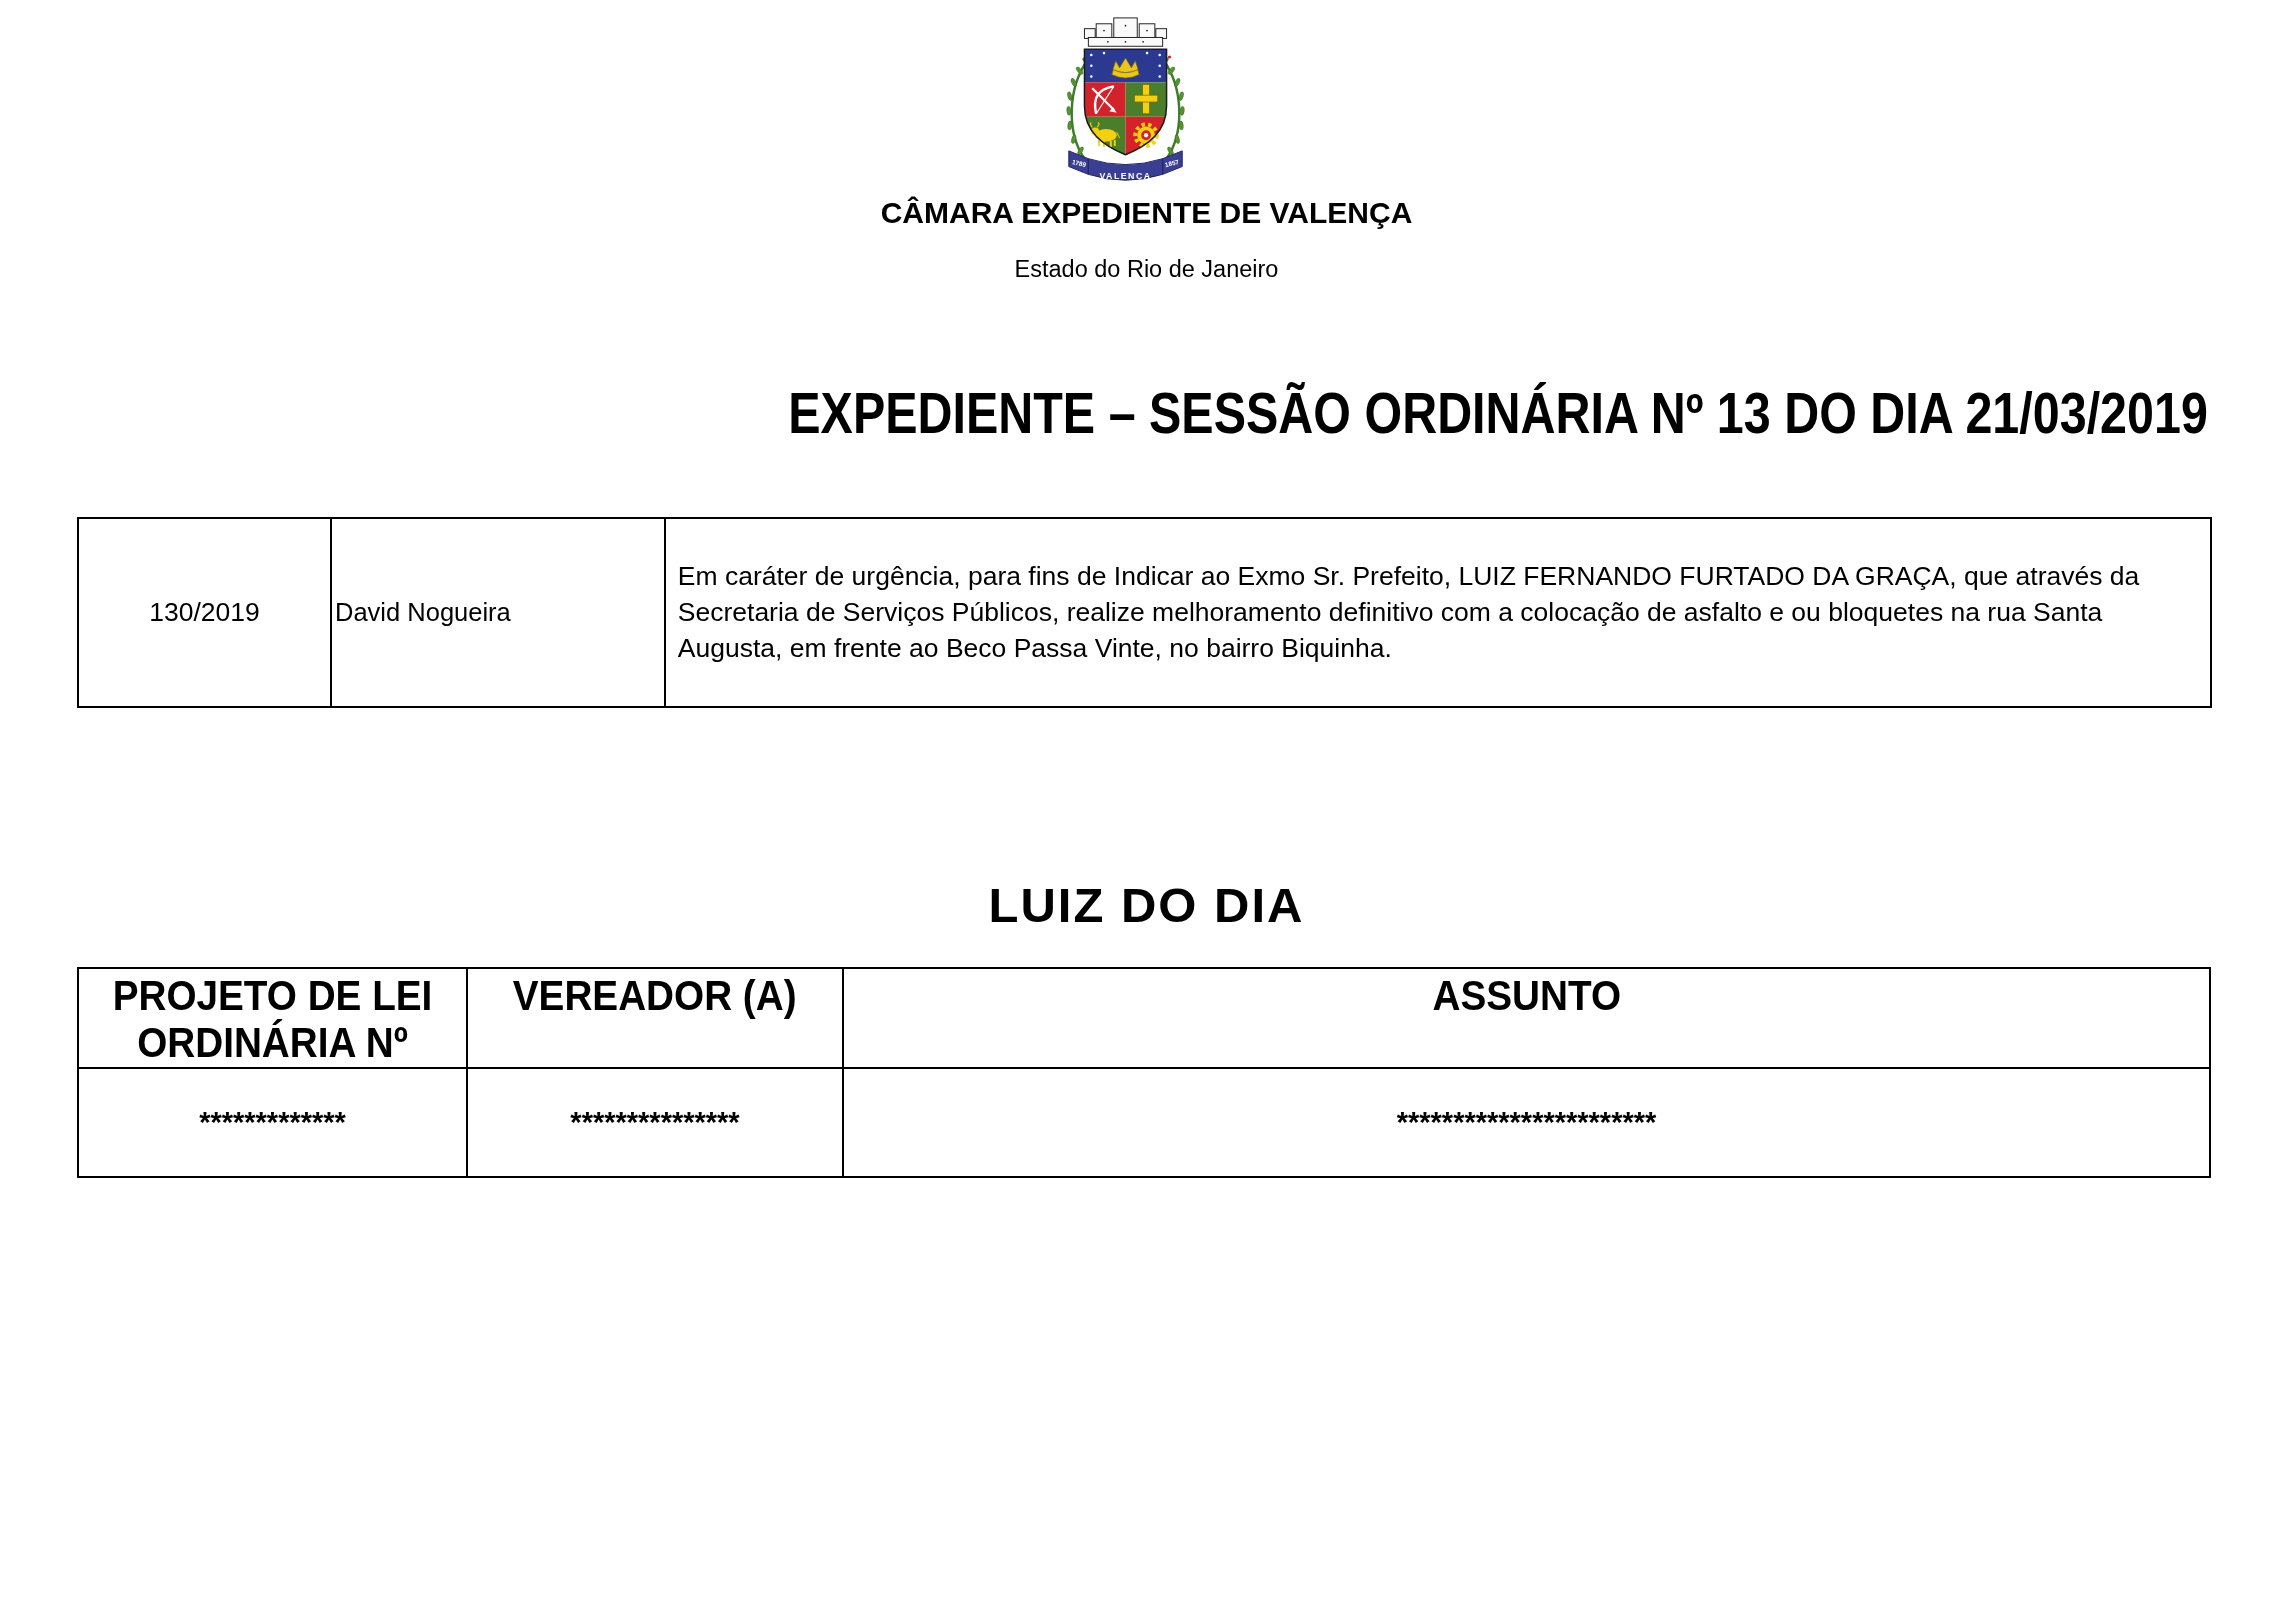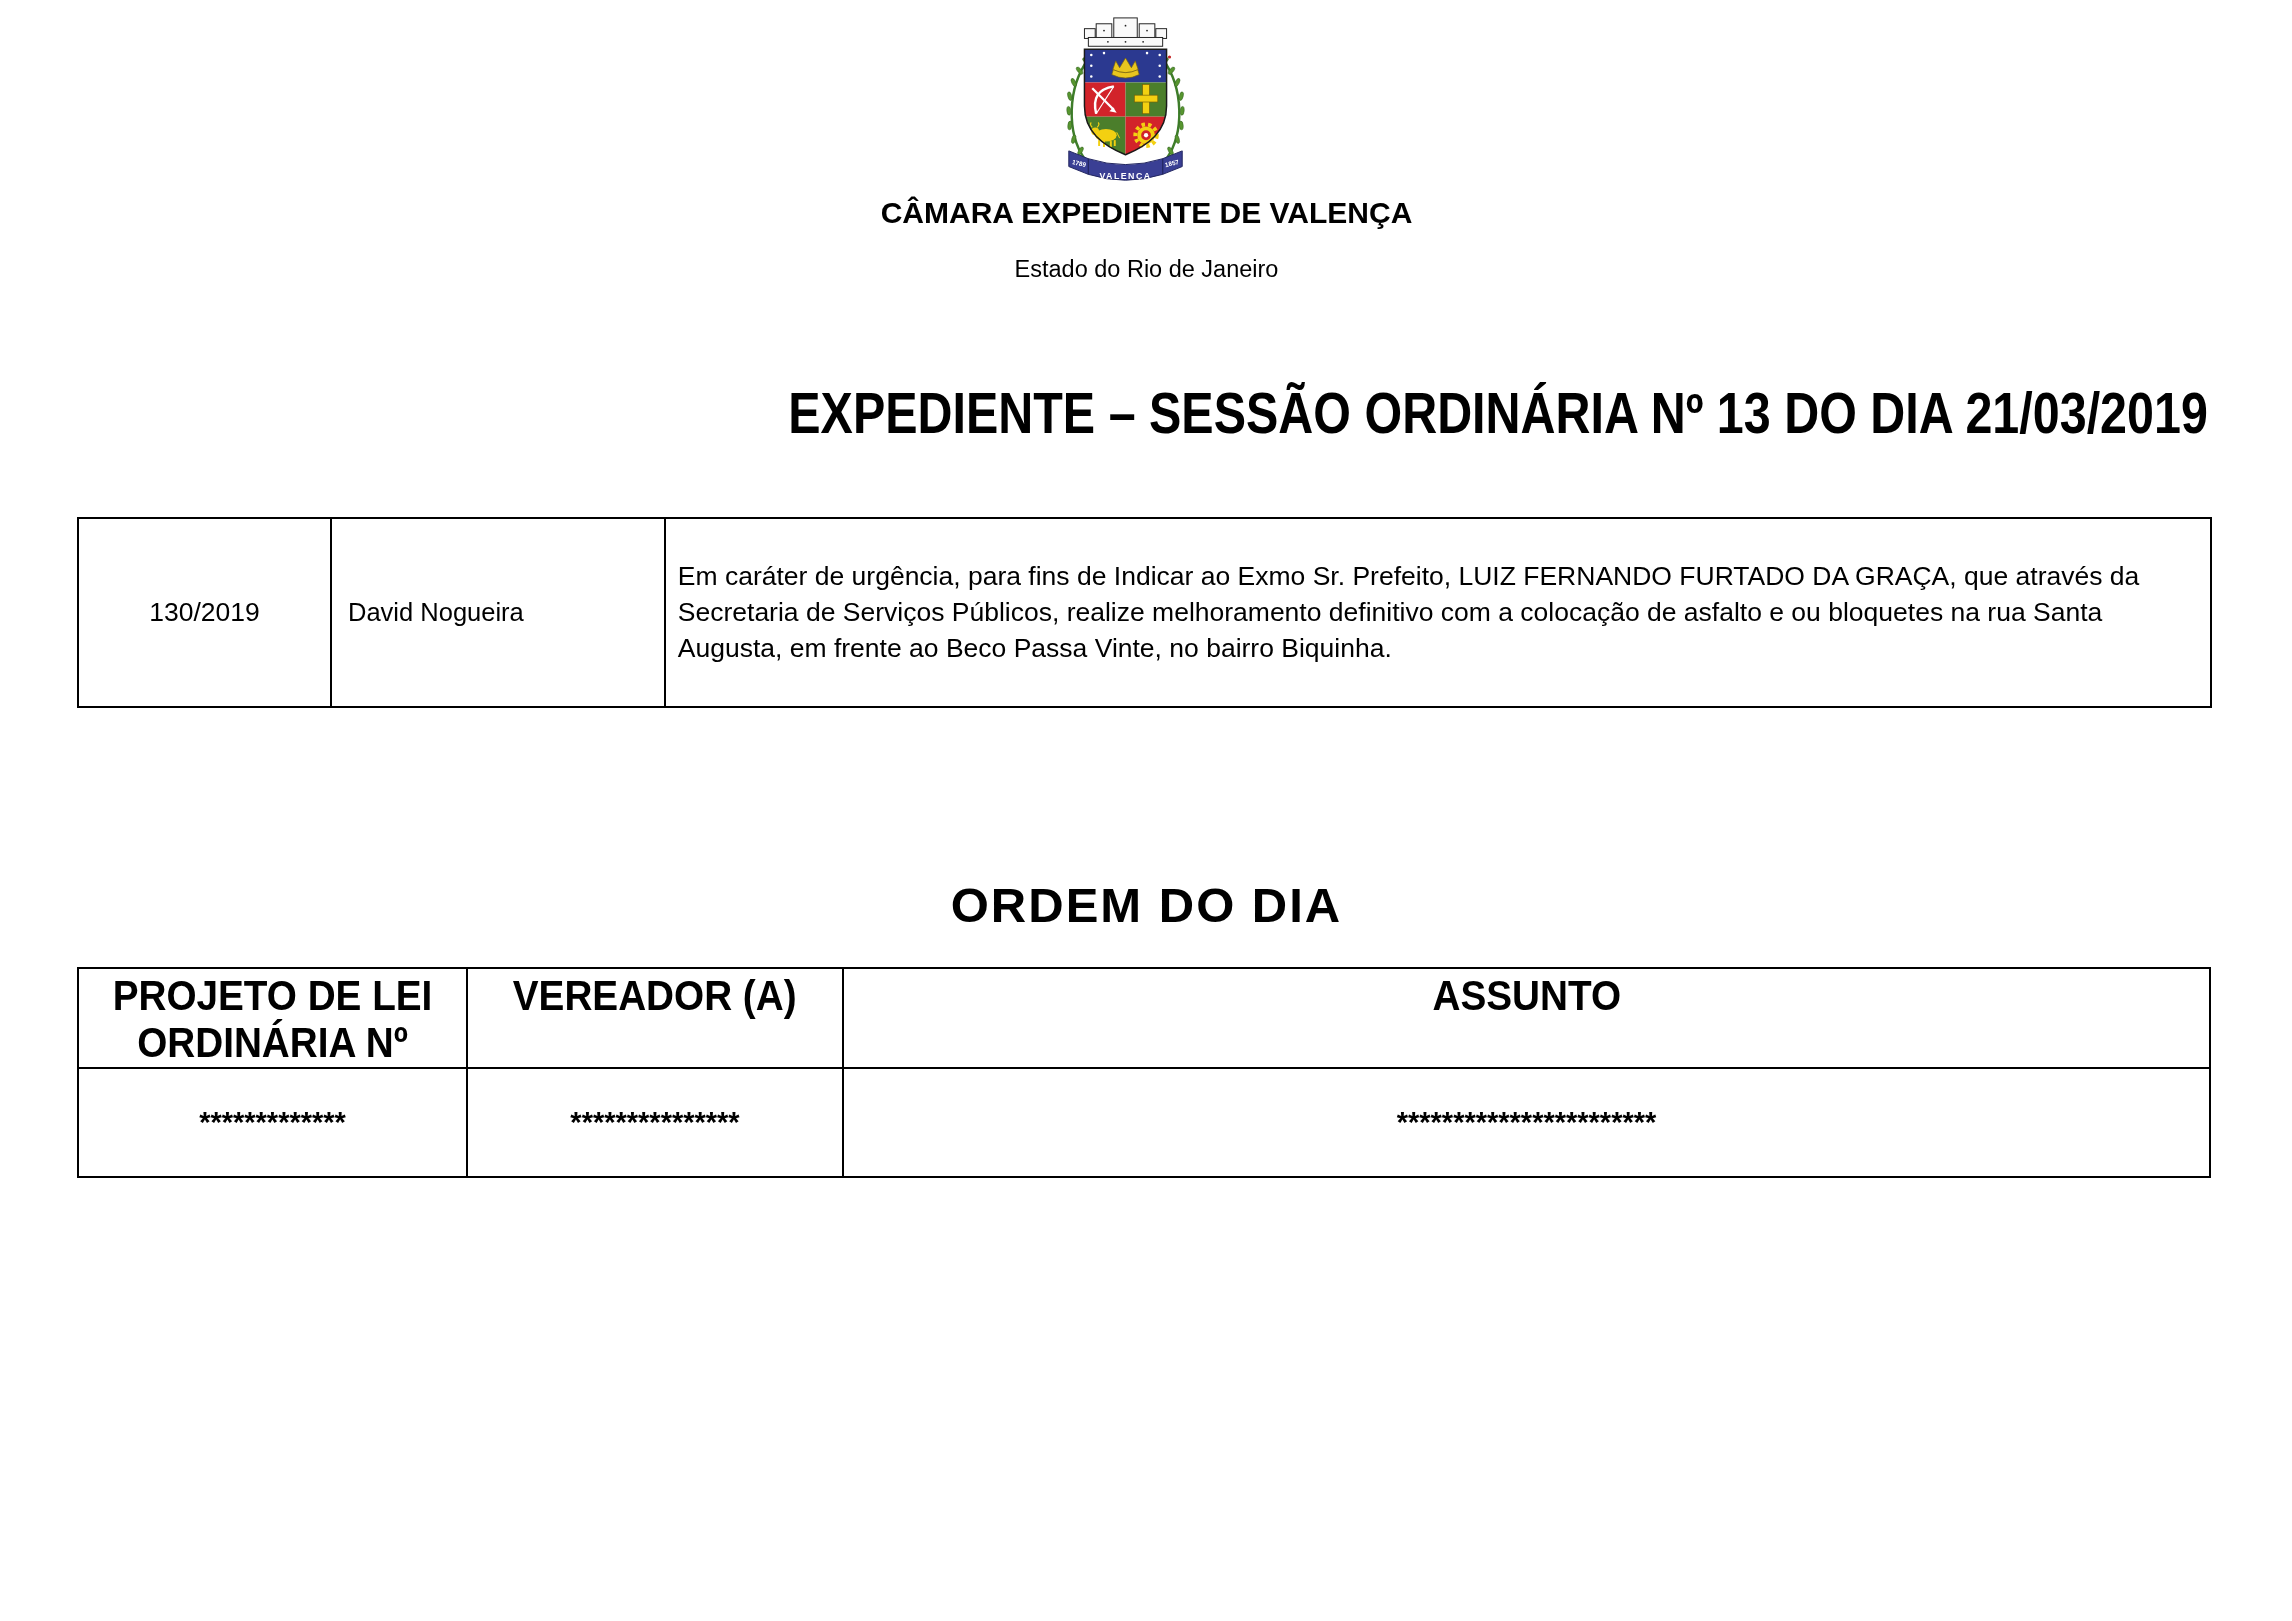--- a/index.html
+++ b/index.html
@@ -68,21 +68,21 @@
     border-collapse: collapse;
     table-layout: fixed;
   }
   table.t1 td {
     border: 2.9px solid #000;
     height: 171px;
     vertical-align: middle;
     font-size: 26.5px;
   }
   .t1 .c-num { text-align: center; }
-  .t1 .c-ver { text-align: left; padding-left: 16px; font-size: 25.5px; }
+  .t1 .c-ver { text-align: left; padding-left: 3px; font-size: 25.5px; }
   .t1 .c-ass {
     text-align: left;
     padding: 7.8px 9.8px 7.8px 11.8px;
     line-height: 36px;
   }
 
   
   .section-title {
     position: absolute;
     top: 877px;
@@ -268,21 +268,21 @@
     </colgroup>
     <tbody>
       <tr>
         <td class="c-num">130/2019</td>
         <td class="c-ver">David Nogueira</td>
         <td class="c-ass">Em caráter de urgência, para fins de Indicar ao Exmo Sr. Prefeito, LUIZ FERNANDO FURTADO DA GRAÇA, que através da Secretaria de Serviços Públicos, realize melhoramento definitivo com a colocação de asfalto e ou bloquetes na rua Santa Augusta, em frente ao Beco Passa Vinte, no bairro Biquinha.</td>
       </tr>
     </tbody>
   </table>
 
-  <div class="section-title">ORDEM DO DIA</div>
+  <div class="section-title">LUIZ DO DIA</div>
 
   <table class="t2">
     <colgroup>
       <col style="width:389px">
         <col style="width:376px">
         <col style="width:1367px">
     </colgroup>
     <tbody>
       <tr>
         <th>

